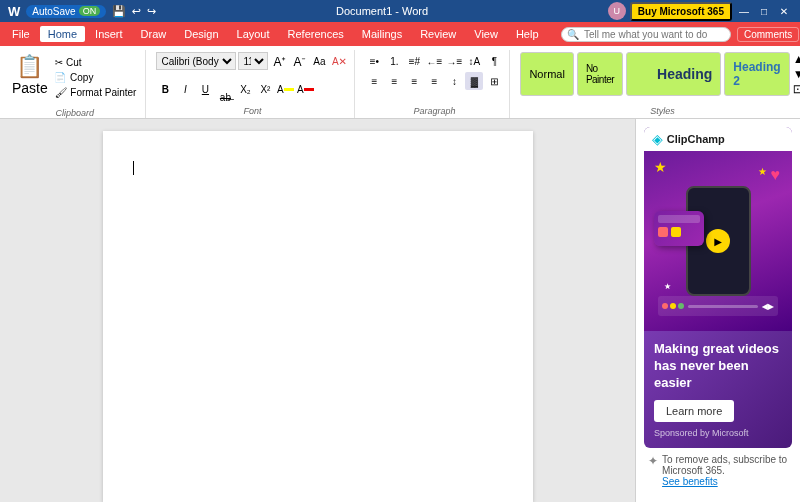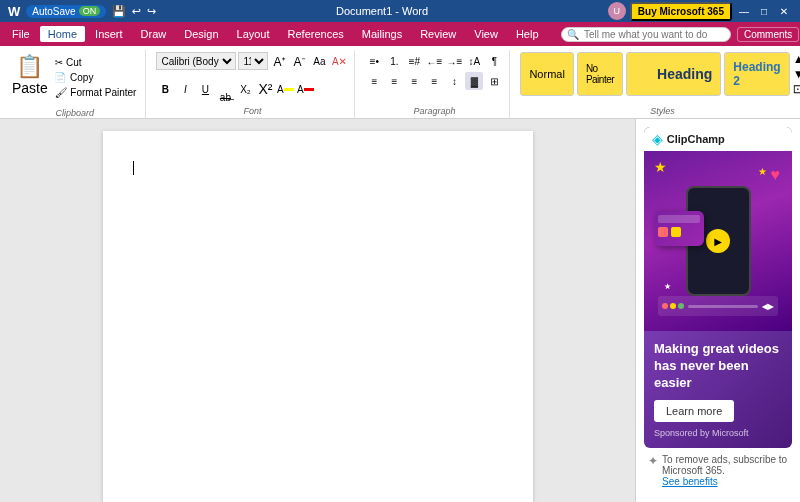--- a/index.html
+++ b/index.html
@@ -18,21 +18,21 @@
     #titlebar-left { display: flex; align-items: center; gap: 6px; font-size: 11px; }
     #titlebar-center { font-size: 11px; color: #fff; }
     #titlebar-right { display: flex; align-items: center; gap: 4px; font-size: 11px; }
     .win-btn { width: 16px; height: 16px; display: flex; align-items: center; justify-content: center; font-size: 10px; cursor: pointer; }
     .autosave-toggle { background: #1565c0; border-radius: 10px; padding: 1px 6px; font-size: 10px; display: flex; align-items: center; gap: 3px; }
     .autosave-on { background: #4caf50; border-radius: 8px; padding: 0 4px; font-size: 9px; }
     .buy-btn { background: #ffd700; color: #000; border-radius: 3px; padding: 2px 6px; font-size: 10px; cursor: pointer; font-weight: bold; }
 
     
     #menubar {
-      background: #be185d;
+      background: #ef4444;
       height: 24px;
       display: flex;
       align-items: center;
       padding: 0 4px;
       gap: 2px;
     }
     .menu-item { color: white; padding: 2px 8px; font-size: 11px; cursor: pointer; border-radius: 2px; }
     .menu-item.active { background: white; color: #1e4d8b; }
 
     
@@ -54,21 +54,21 @@
     .strikethrough { text-decoration: line-through; margin-top: 16px; }
 
     
     .styles-area { display: flex; align-items: center; gap: 3px; }
     .style-btn {
       border: 1px solid #ccc;
       border-radius: 3px;
       padding: 3px 8px;
       font-size: 11px;
       cursor: pointer;
-      background: #fde047;
+      background: #bef264;
       height: 44px;
       display: flex;
       align-items: center;
       justify-content: flex-end;
     }
     .styles-scroll { display: flex; flex-direction: column; justify-content: space-between; height: 44px; font-size: 12px; cursor: pointer; }
     .editing-group { display: flex; flex-direction: column; gap: 2px; }
     .edit-btn { font-size: 10px; padding: 2px 4px; cursor: pointer; white-space: nowrap; display: flex; align-items: center; gap: 2px; }
     .collab-btn { font-size: 10px; cursor: pointer; padding: 1px 6px; border: 1px solid #bbb; border-radius: 3px; background: white; }
 
@@ -313,21 +313,21 @@
         <button class="font-btn" style="font-size:12px;">A⁻</button>
         <button class="font-btn">Aa</button>
         <button class="font-btn" style="text-decoration:none;color:#d44;">A✕</button>
       </div>
       <div class="ribbon-row2">
         <button class="font-btn bold">B</button>
         <button class="font-btn italic">I</button>
         <button class="font-btn underline">U</button>
         <button class="font-btn strikethrough" style="font-size:10px;">ab̶</button>
         <button class="font-btn" style="font-size:10px;">X₂</button>
-        <button class="font-btn" style="font-size:14px;">X²</button>
+        <button class="font-btn" style="font-size:10px;">X²</button>
         <button class="font-btn">
           <span>A</span>
             <span class="color-indicator" style="background:#ffff00;"></span>
         </button>
         <button class="font-btn">
           <span>A</span>
             <span class="color-indicator" style="background:#e00;"></span>
         </button>
       </div>
     </div>

